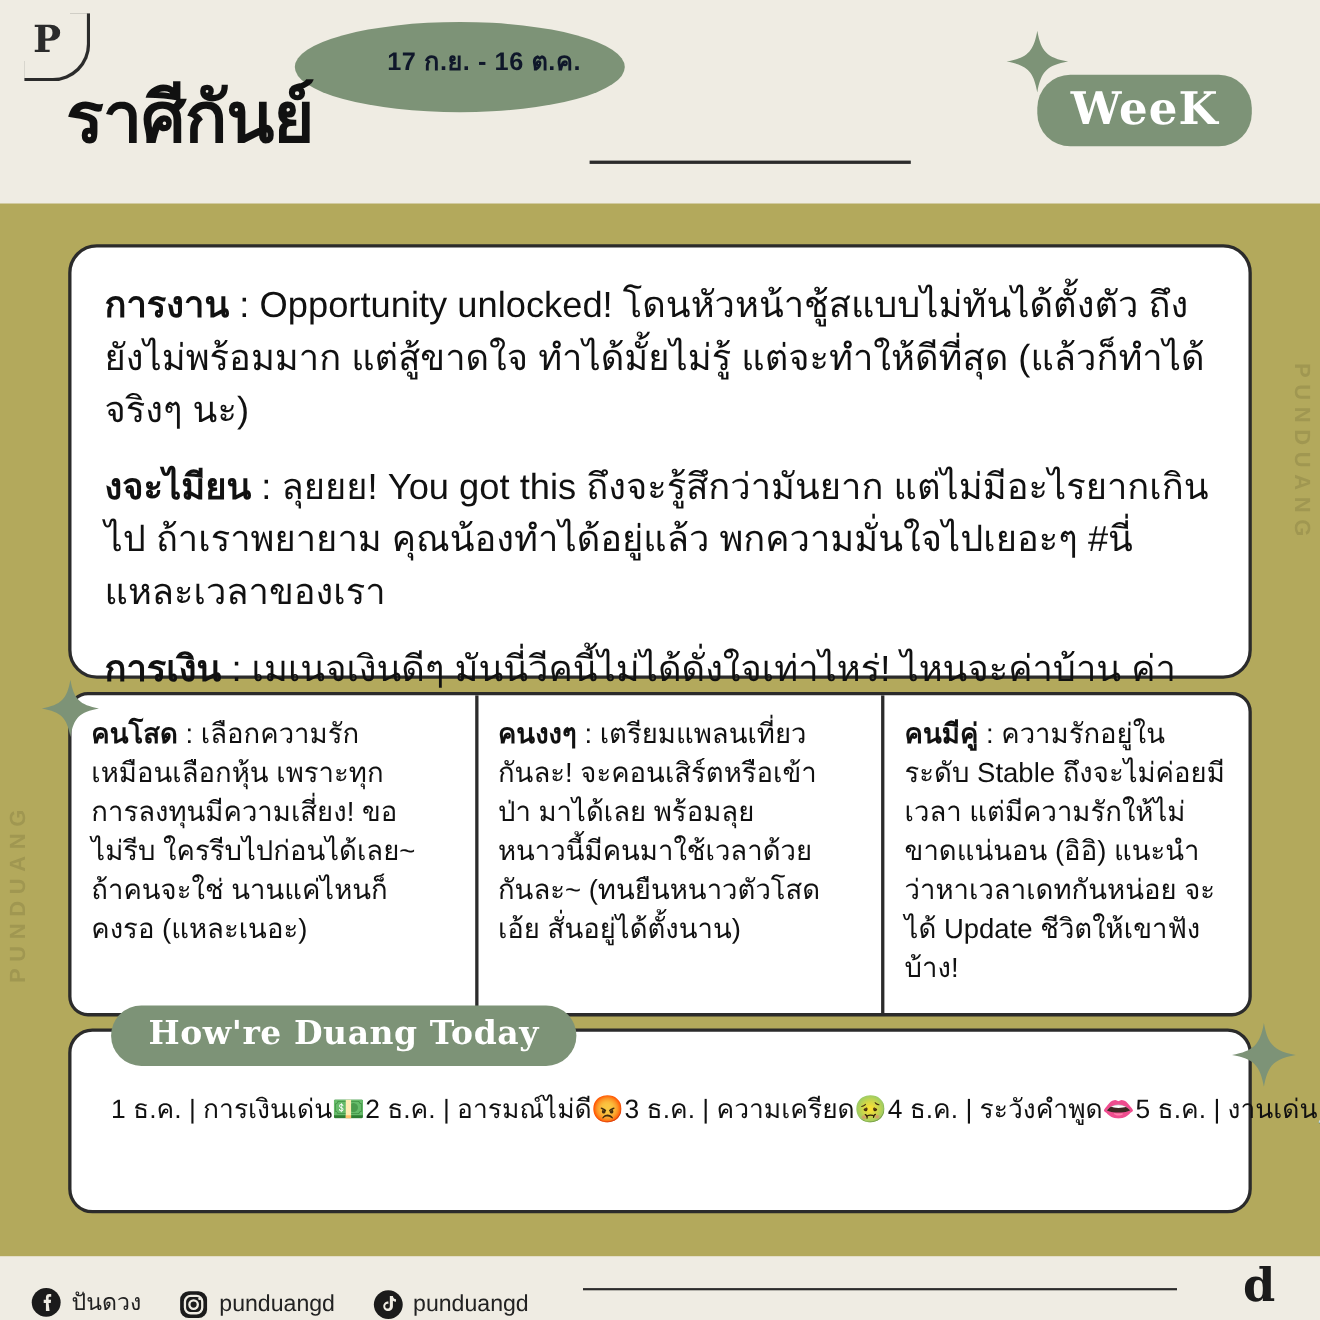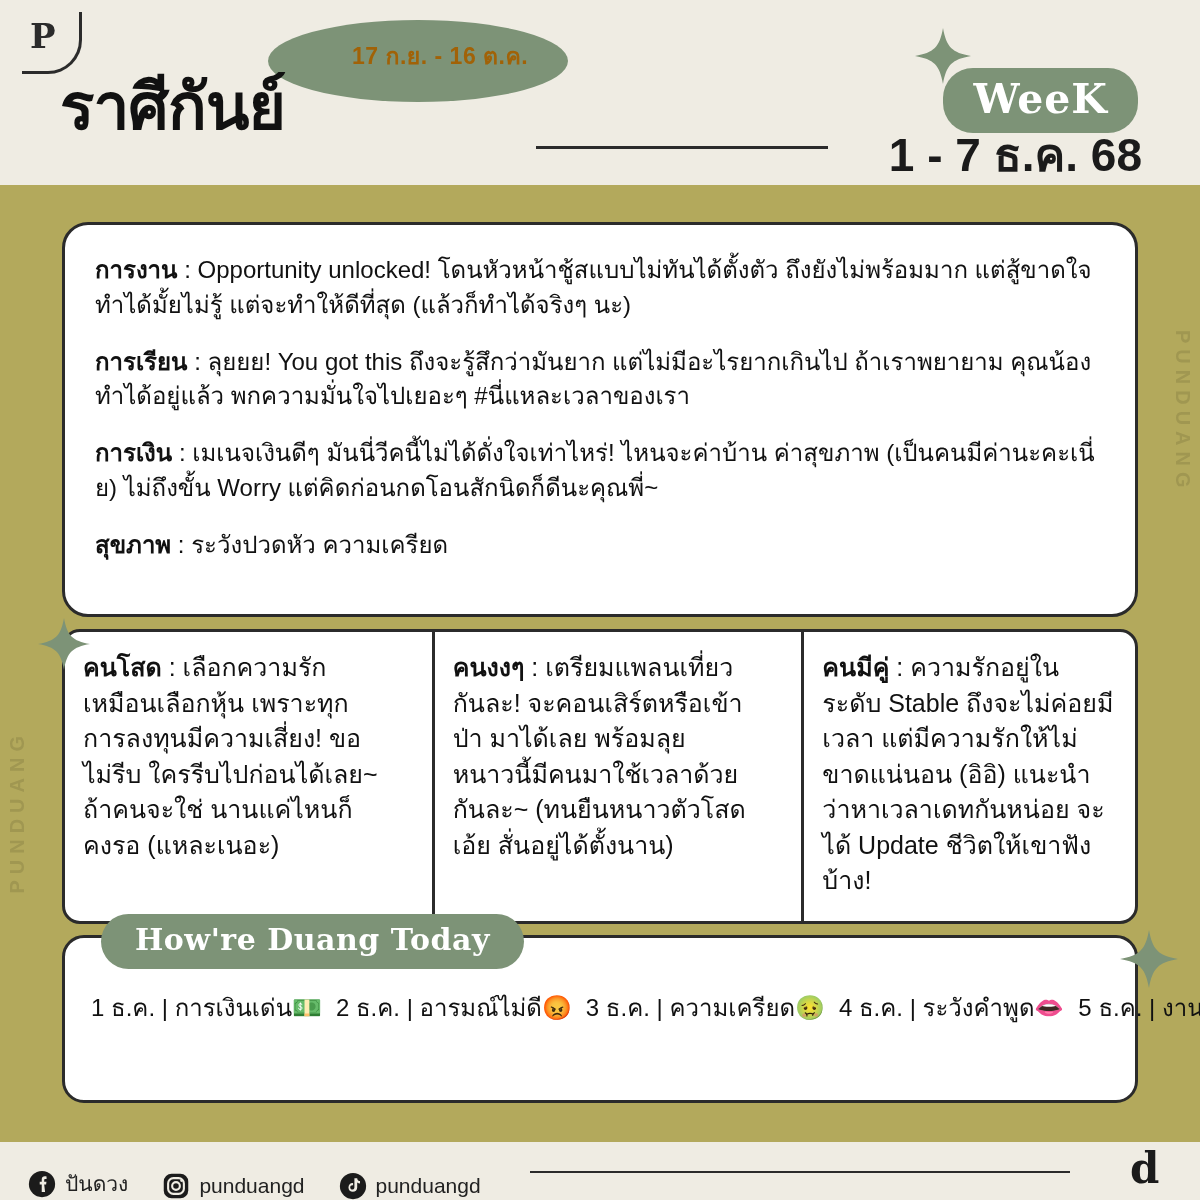--- a/index.html
+++ b/index.html
@@ -36,21 +36,21 @@
     letter-spacing: -3px;
   }
   .sign-blob {
     position: absolute; left: 268px; top: 20px;
     width: 300px; height: 82px;
     background: #7d9377;
     border-radius: 50%;
   }
   .date-range {
     position: absolute; left: 352px; top: 38px;
-    font-size: 23px; font-weight: 700; color: #a16207;
+    font-size: 23px; font-weight: 700; color: #0f172a;
     letter-spacing: .5px;
     z-index: 4;
   }
   .sign-name {
     position: absolute; left: 60px; top: 55px;
     font-size: 64px; font-weight: 700; color: #111;
     letter-spacing: -1px;
     z-index: 5;
     font-family: "Liberation Sans", sans-serif;
   }
@@ -92,21 +92,21 @@
 
   
   .main-card {
     position: absolute; left: 62px; top: 222px;
     width: 1076px; height: 395px;
     background: #fff;
     border: 3px solid #2b2b2b;
     border-radius: 26px;
     padding: 28px 30px;
   }
-  .para { margin-bottom: 22px; font-size: 24px; line-height: 1.45; color: #111; }
+  .para { margin-bottom: 22px; font-size: 33px; line-height: 1.45; color: #111; }
   .para:last-child { margin-bottom: 0; }
   .lbl { font-weight: 700; }
 
   
   .cols {
     position: absolute; left: 62px; top: 629px;
     width: 1076px; height: 295px;
     display: flex;
     background: #fff;
     border: 3px solid #2b2b2b;
@@ -138,27 +138,26 @@
     position: absolute; left: 36px; top: -24px;
     background: #7d9377;
     color: #fff;
     padding: 8px 34px 12px 34px;
     border-radius: 28px;
     font-family: "DejaVu Serif", serif;
     font-size: 30px; font-weight: 700;
     letter-spacing: .5px;
   }
   .duang-grid {
-    position: absolute; left: 26px; top: 50px;
+    position: absolute; left: 36px; top: 50px;
     width: 1010px;
     display: grid;
     grid-template-columns: 1fr 1fr 1fr;
     grid-auto-rows: 38px;
     grid-auto-flow: column;
-    column-gap: 14px;
   }
   .duang-item { font-size: 24px; color: #111; white-space: nowrap; }
   .spark-duang {
     position: absolute; right: 22px; top: 930px;
     width: 58px; height: 58px; color: #7d9377; z-index: 6;
   }
 
   
   .footer {
     position: absolute; left: 0; bottom: 0;
@@ -195,32 +194,31 @@
     <div class="sign-blob"></div>
     <div class="date-range">17 ก.ย. - 16 ต.ค.</div>
     <div class="sign-name">ราศีกันย์</div>
     <div class="rule"></div>
 
     <svg class="spark-hdr" viewBox="0 0 100 100">
       <path d="M50 0 C56 34 66 44 100 50 C66 56 56 66 50 100 C44 66 34 56 0 50 C34 44 44 34 50 0 Z" fill="currentColor"></path>
     </svg>
 
     <div class="week-pill">WeeK</div>
-    <div class="week-dates">1 - 7 ธ.ค. 68</div>
   </div>
 
   <div class="wm wm-right">PUNDUANG</div>
   <div class="wm wm-left">PUNDUANG</div>
 
   <div class="main-card">
     <p class="para">
       <span class="lbl">การงาน</span><span> : </span><span>Opportunity unlocked! โดนหัวหน้าชู้สแบบไม่ทันได้ตั้งตัว ถึงยังไม่พร้อมมาก แต่สู้ขาดใจ ทำได้มั้ยไม่รู้ แต่จะทำให้ดีที่สุด (แล้วก็ทำได้จริงๆ นะ)</span>
     </p>
     <p class="para">
-      <span class="lbl">การเรียน</span><span> : </span><span>ลุยยย! You got this ถึงจะรู้สึกว่ามันยาก แต่ไม่มีอะไรยากเกินไป ถ้าเราพยายาม คุณน้องทำได้อยู่แล้ว พกความมั่นใจไปเยอะๆ #นี่แหละเวลาของเรา</span>
+      <span class="lbl">งจะไมียน</span><span> : </span><span>ลุยยย! You got this ถึงจะรู้สึกว่ามันยาก แต่ไม่มีอะไรยากเกินไป ถ้าเราพยายาม คุณน้องทำได้อยู่แล้ว พกความมั่นใจไปเยอะๆ #นี่แหละเวลาของเรา</span>
     </p>
     <p class="para">
       <span class="lbl">การเงิน</span><span> : </span><span>เมเนจเงินดีๆ มันนี่วีคนี้ไม่ได้ดั่งใจเท่าไหร่! ไหนจะค่าบ้าน ค่าสุขภาพ (เป็นคนมีค่านะคะเนี่ย) ไม่ถึงขั้น Worry แต่คิดก่อนกดโอนสักนิดก็ดีนะคุณพี่~</span>
     </p>
     <p class="para">
       <span class="lbl">สุขภาพ</span><span> : </span><span>ระวังปวดหัว ความเครียด</span>
     </p>
   </div>
 
   <svg class="spark-col" viewBox="0 0 100 100">

